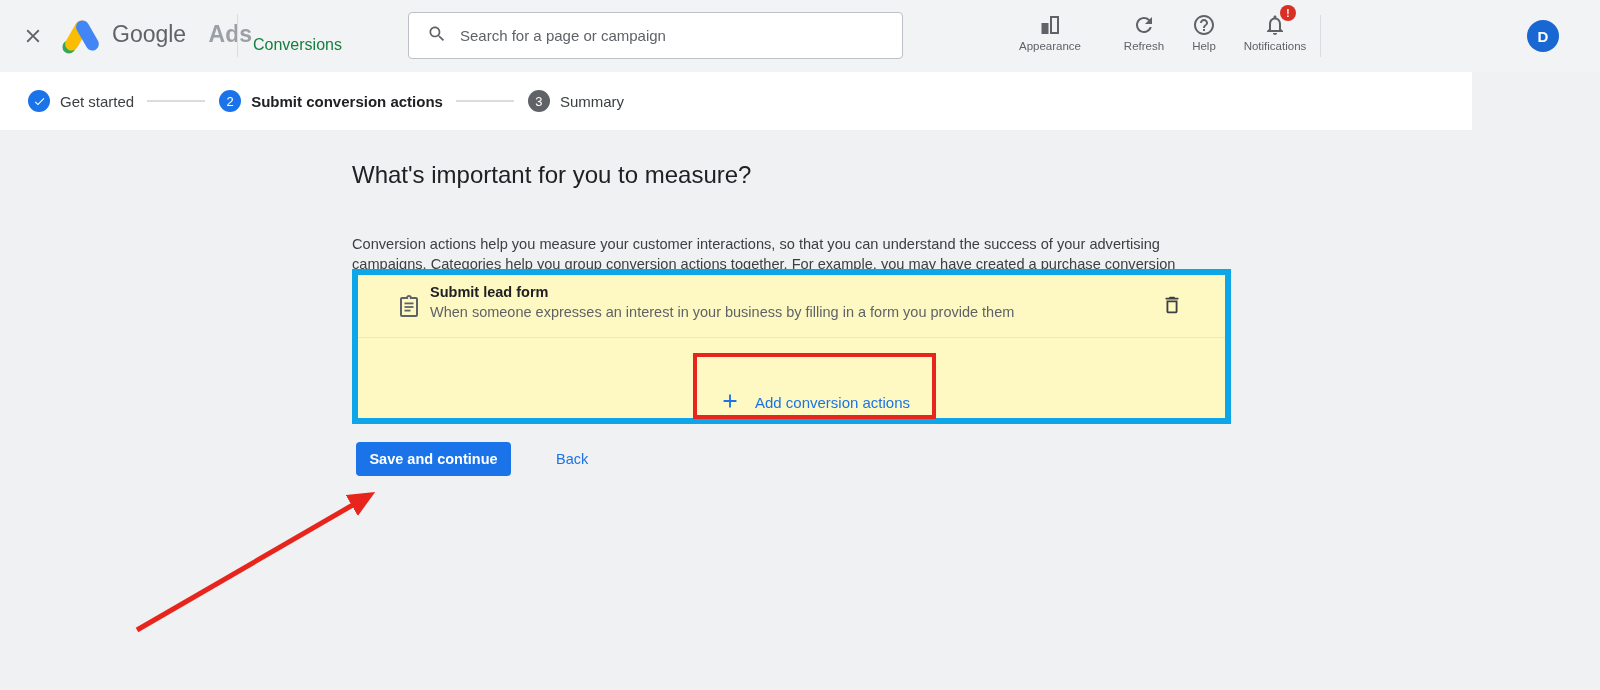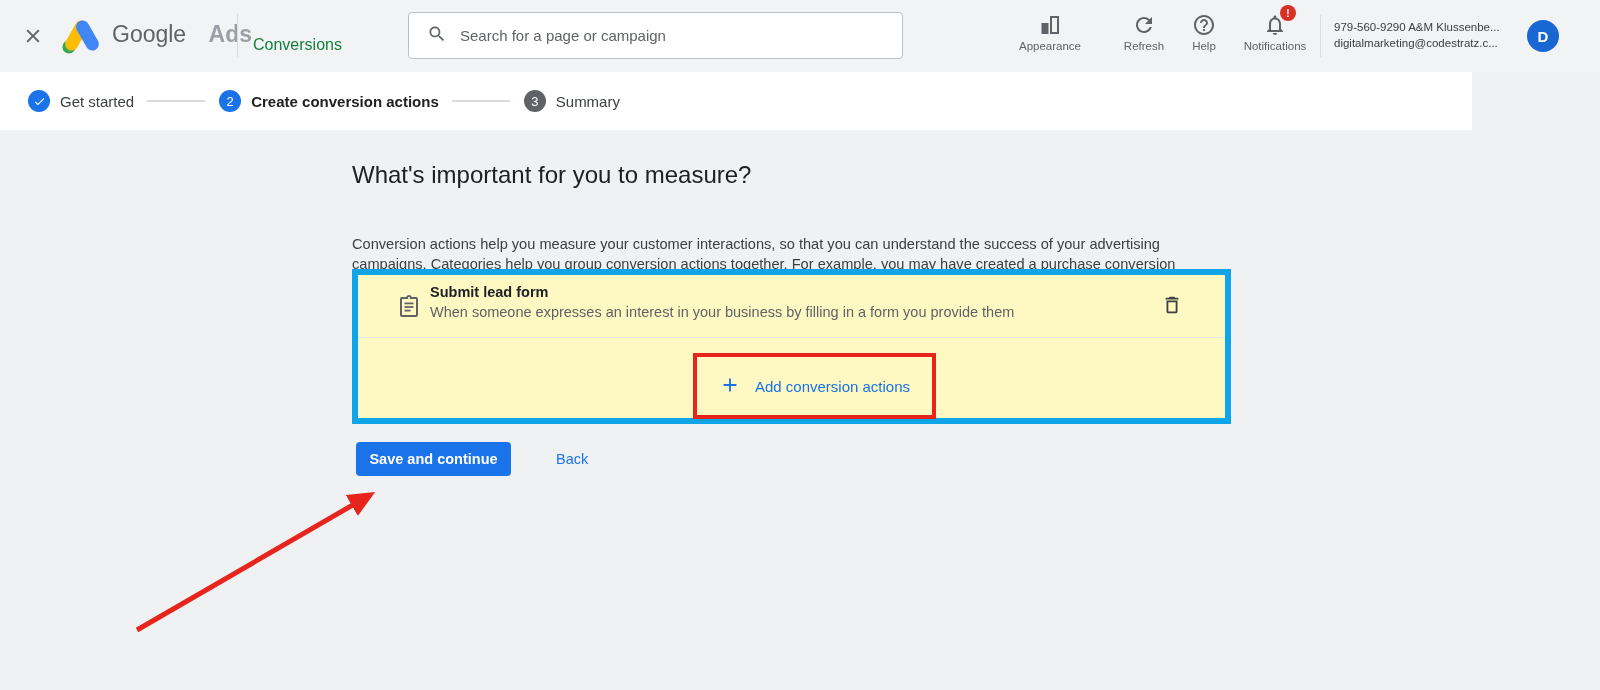--- a/index.html
+++ b/index.html
@@ -52,21 +52,21 @@
   .desc { position:absolute; left:352px; top:64px; width:870px; font-size:14.6px; line-height:20px; color:#3c4043;margin-top:40px; }
 
   .card { position:absolute; left:352px; top:139px; width:879px; height:155px; background:#fef9c3; border:6px solid #0ea5e9; border-radius:0; }
   .ca-row { position:absolute; left:0; top:0; width:100%; height:62px; }
   .ca-icon { position:absolute; left:39px; top:18px; }
   .ca-title { position:absolute; left:72px; top:9px; font-size:14.5px; font-weight:bold; color:#202124; }
   .ca-desc { position:absolute; left:72px; top:29px; font-size:14.5px; color:#5f6368; }
   .trash-btn { position:absolute; right:39px; top:17px; width:28px; height:28px; border:none; background:transparent; cursor:pointer; }
   .card-divider { position:absolute; left:0; top:62px; width:100%; height:1px; background:#e3e5e8; }
 
-  .red-box { position:absolute; left:335px; top:78px; width:243px; height:66px; border:4px solid var(--annotation-red,#e8251c); display:flex; align-items:center; justify-content:center; z-index:5; }
+  .red-box { position:absolute; left:335px; top:78px; width:243px; height:66px; border:4px solid var(--annotation-red,#e8251c); display:flex; align-items:flex-end; justify-content:center; z-index:5; }
   .add-btn { display:flex; align-items:center; gap:14px; border:none; background:transparent; color:var(--accent-blue,#1a73e8); font-size:15px; font-weight:500; cursor:pointer; font-family:"Liberation Sans", sans-serif; }
 
   .save-btn { position:absolute; left:356px; top:312px; width:155px; height:34px; border:none; border-radius:4px; background:var(--accent-blue,#1a73e8); color:#fff; font-size:14.5px; font-weight:bold; cursor:pointer; font-family:"Liberation Sans", sans-serif; }
   .back-btn { position:absolute; left:546px; top:312px; height:34px; padding:0 10px; border:none; background:transparent; color:var(--accent-blue,#1a73e8); font-size:14.5px; font-weight:500; cursor:pointer; font-family:"Liberation Sans", sans-serif; }
 
   
   .arrow-overlay { position:absolute; left:0; top:0; width:1600px; height:690px; pointer-events:none; z-index:40; }
   .arrow-line { stroke:var(--annotation-red,#e8251c); stroke-width:5; }
   .arrow-head { fill:var(--annotation-red,#e8251c); }
 
@@ -153,41 +153,37 @@
         <svg width="24" height="24" viewBox="0 0 24 24">
             <path class="ic-gray" d="M12 22c1.1 0 2-.9 2-2h-4c0 1.1.89 2 2 2zm6-6v-5c0-3.07-1.64-5.64-4.5-6.32V4c0-.83-.67-1.5-1.5-1.5s-1.5.67-1.5 1.5v.68C7.63 5.36 6 7.92 6 11v5l-2 2v1h16v-1l-2-2zm-2 1H8v-6c0-2.48 1.51-4.5 4-4.5s4 2.02 4 4.5v6z"></path>
           </svg>
         <span class="badge">!</span>
       </span>
       <span class="lbl">Notifications</span>
     </button>
 
     <div class="vdiv d2"></div>
 
-    <div class="account">
-      <div>979-560-9290 A&amp;M Klussenbe...</div>
-      <div>digitalmarketing@codestratz.c...</div>
-    </div>
 
     <div class="avatar">D</div>
   </header>
 
   <nav class="stepper">
     <div class="step">
       <span class="step-circle done">
         <svg width="13" height="13" viewBox="0 0 24 24">
             <path class="ic-white" d="M9 16.17L4.83 12l-1.42 1.41L9 19 21 7l-1.41-1.41z"></path>
           </svg>
       </span>
       <span class="step-label">Get started</span>
     </div>
     <span class="connector"></span>
     <div class="step">
       <span class="step-circle active">2</span>
-      <span class="step-label bold">Create conversion actions</span>
+      <span class="step-label bold">Submit conversion actions</span>
     </div>
     <span class="connector"></span>
     <div class="step">
       <span class="step-circle upcoming">3</span>
       <span class="step-label">Summary</span>
     </div>
   </nav>
 
   <main class="main">
 

